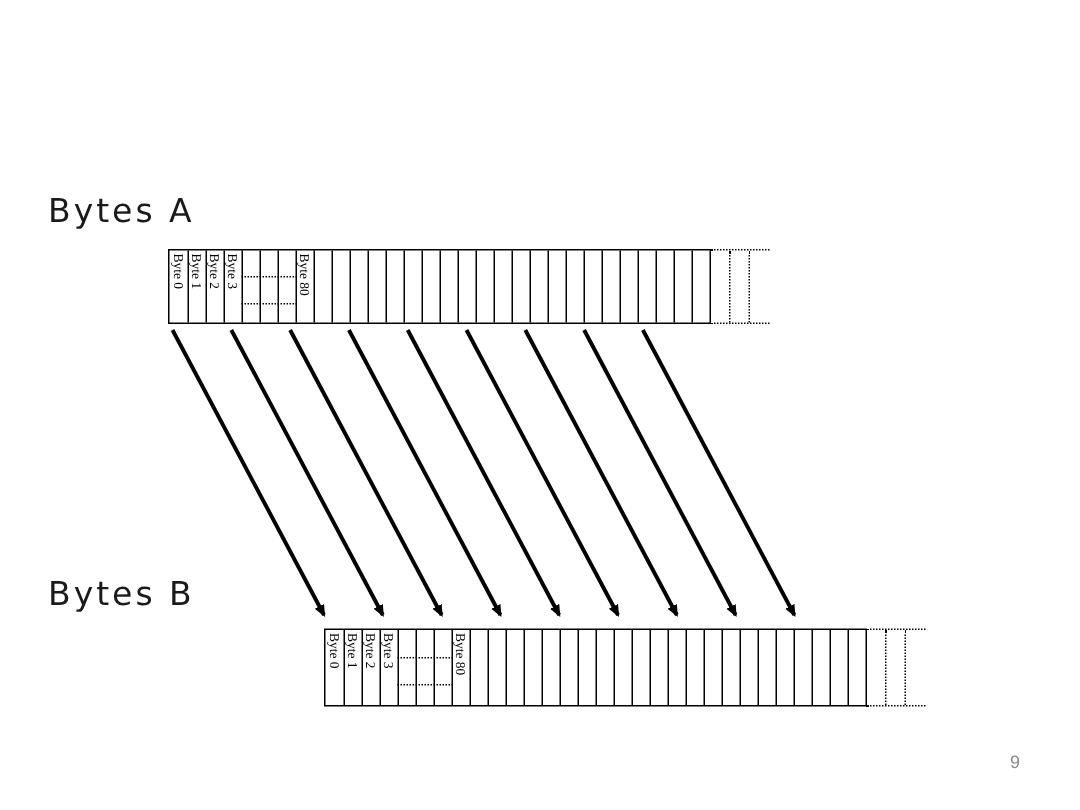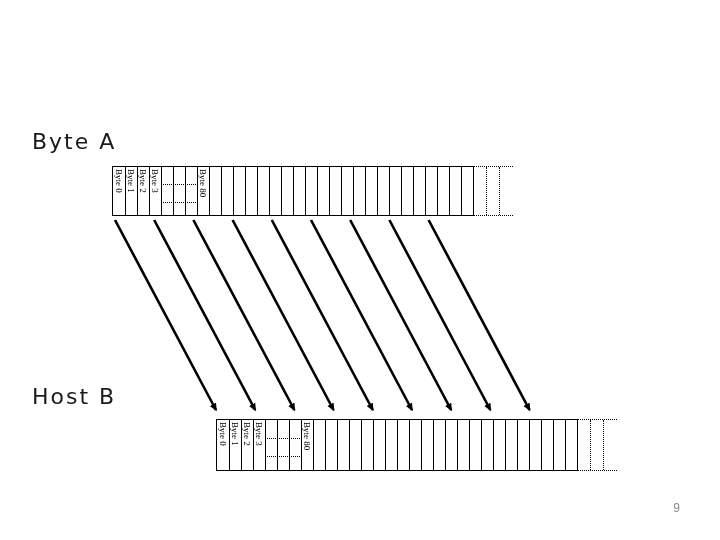--- a/index.html
+++ b/index.html
@@ -85,22 +85,22 @@
     font-family:"Liberation Sans",sans-serif;
     font-size:12px;
     color:#8a8a8a;
   }
 </style>
 </head>
 <body>
 
 <div id="slide">
 
-  <div id="host-a-label" class="host-label">Byte A</div>
-  <div id="host-b-label" class="host-label">Host B</div>
+  <div id="host-a-label" class="host-label">Bytes A</div>
+  <div id="host-b-label" class="host-label">Bytes B</div>
 
   <div id="row-a-mount">
       <div class="byte-row" style="left: 112px; top: 166px; width: 360px; height: 48px;">
         <div class="cell-divider" style="left: 12px;"></div>
         <div class="cell-divider" style="left: 24px;"></div>
         <div class="cell-divider" style="left: 36px;"></div>
         <div class="cell-divider" style="left: 48px;"></div>
         <div class="cell-divider" style="left: 60px;"></div>
         <div class="cell-divider" style="left: 72px;"></div>
         <div class="cell-divider" style="left: 84px;"></div>

